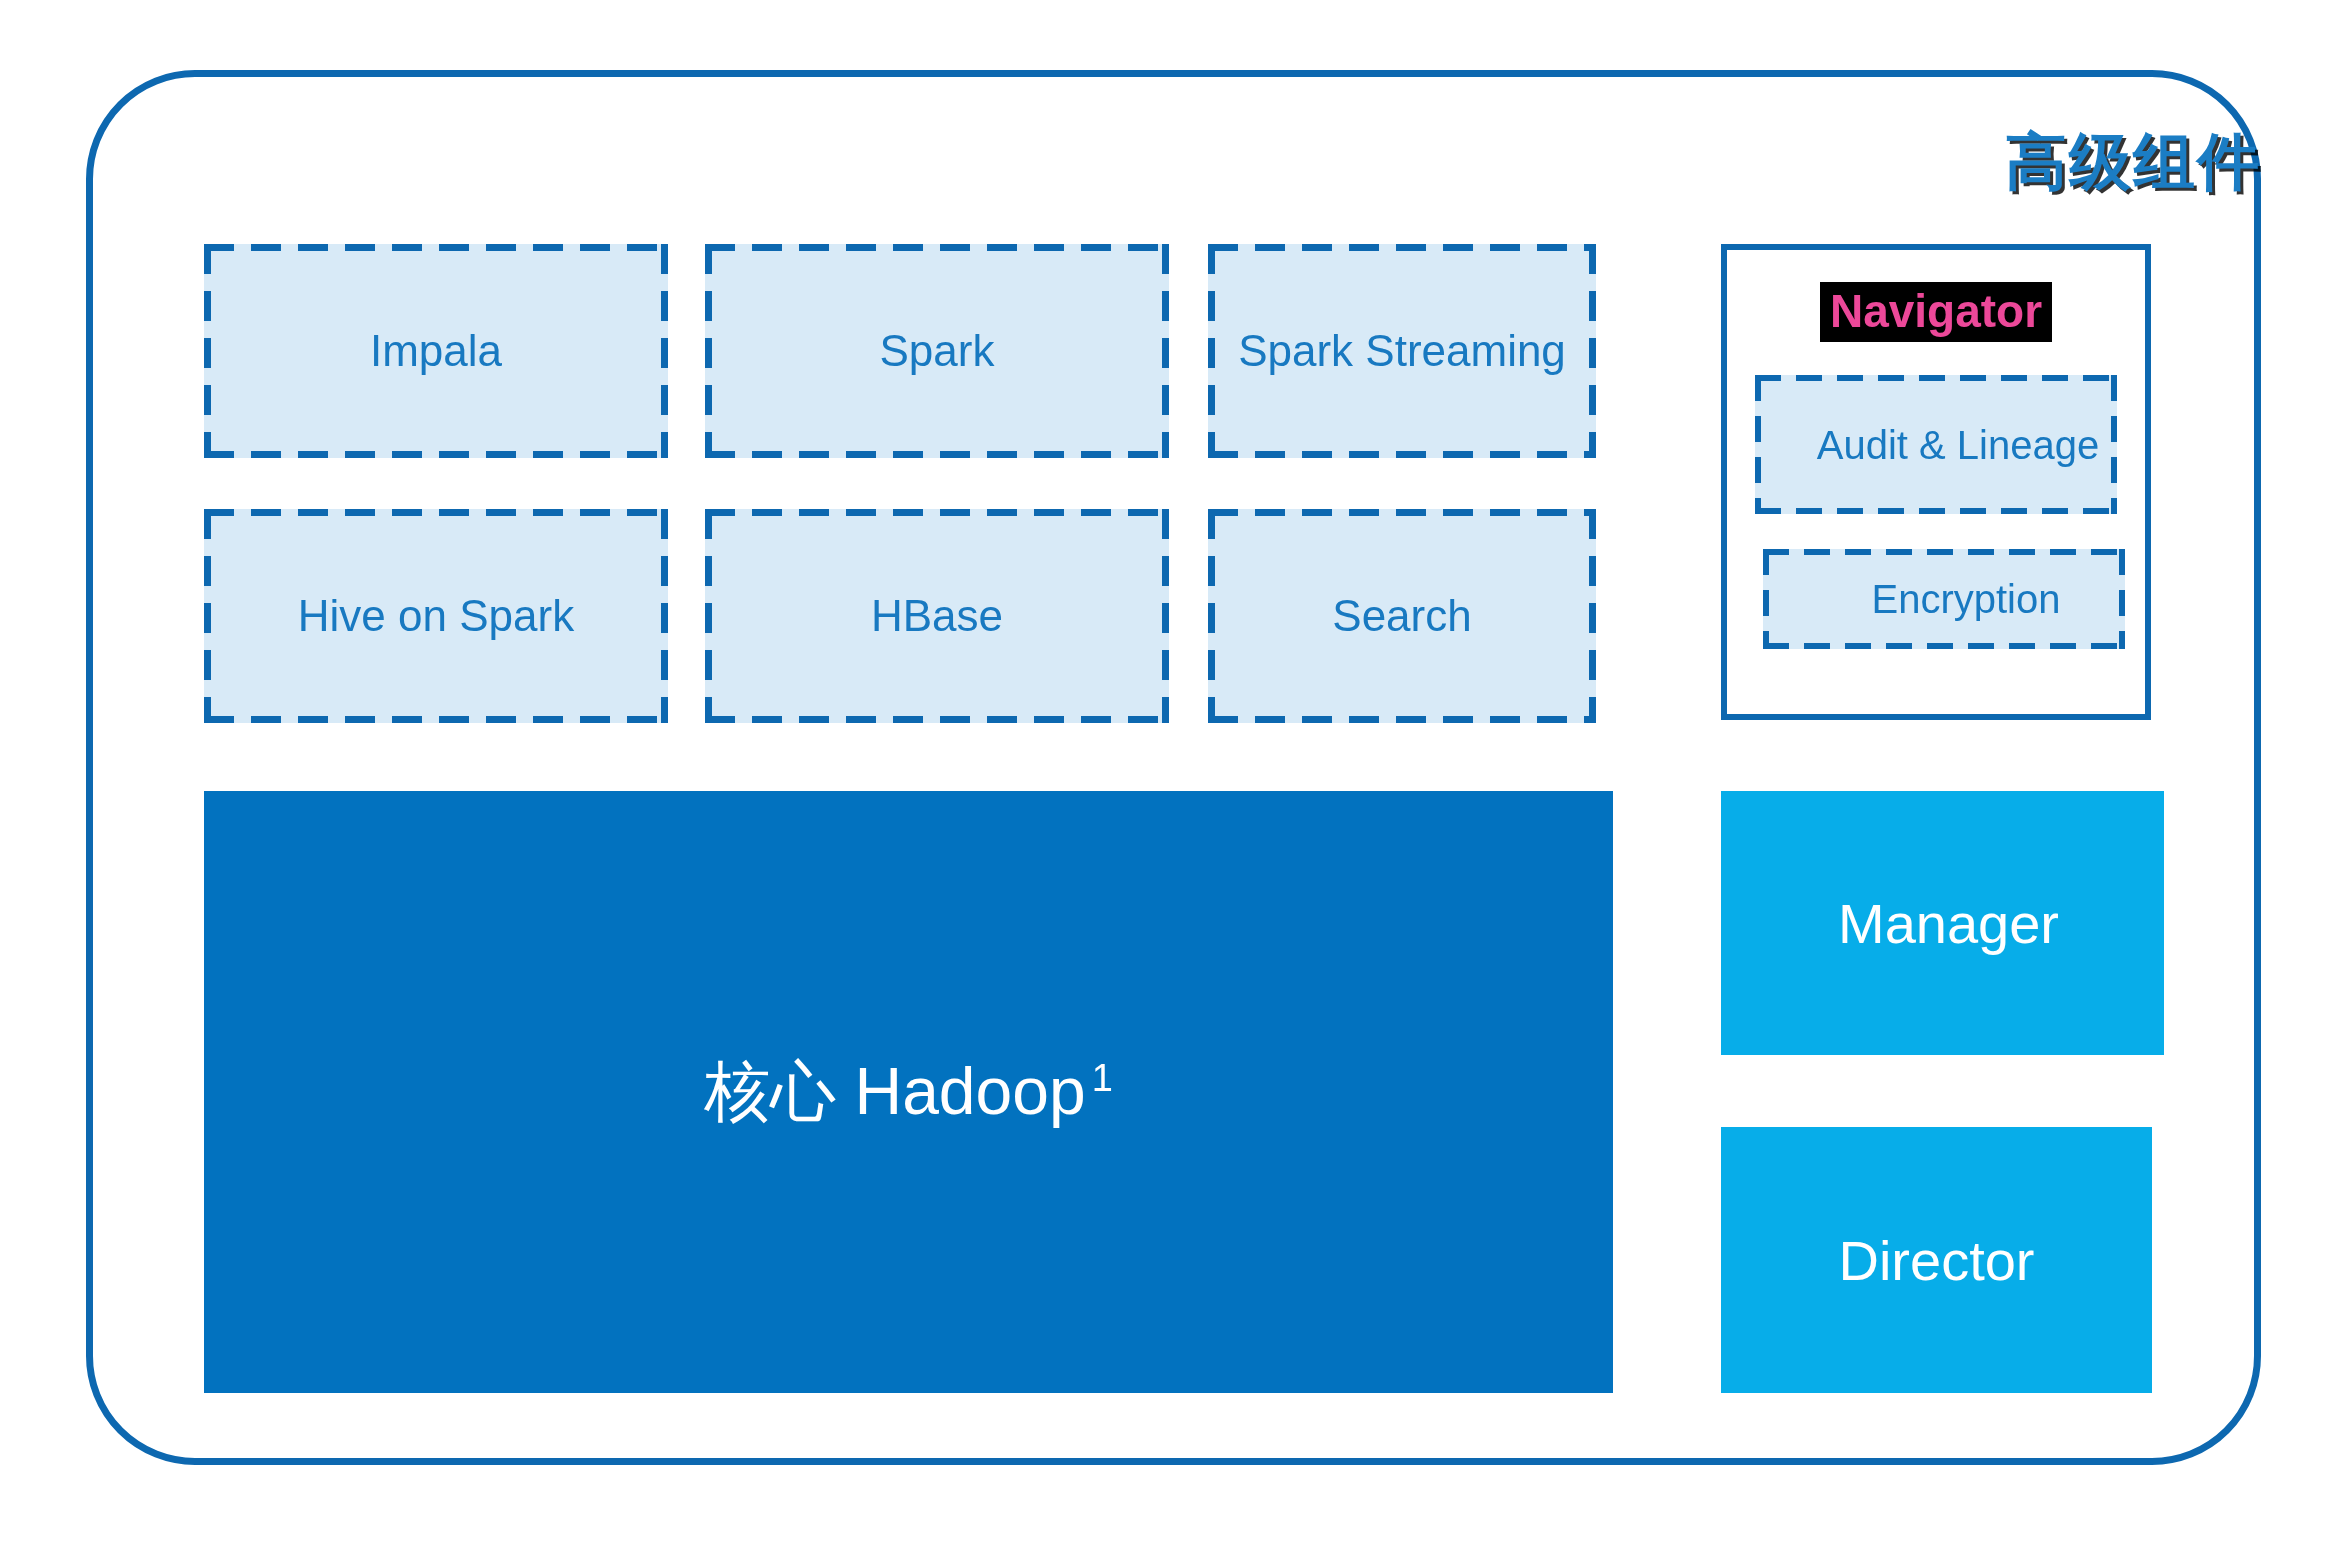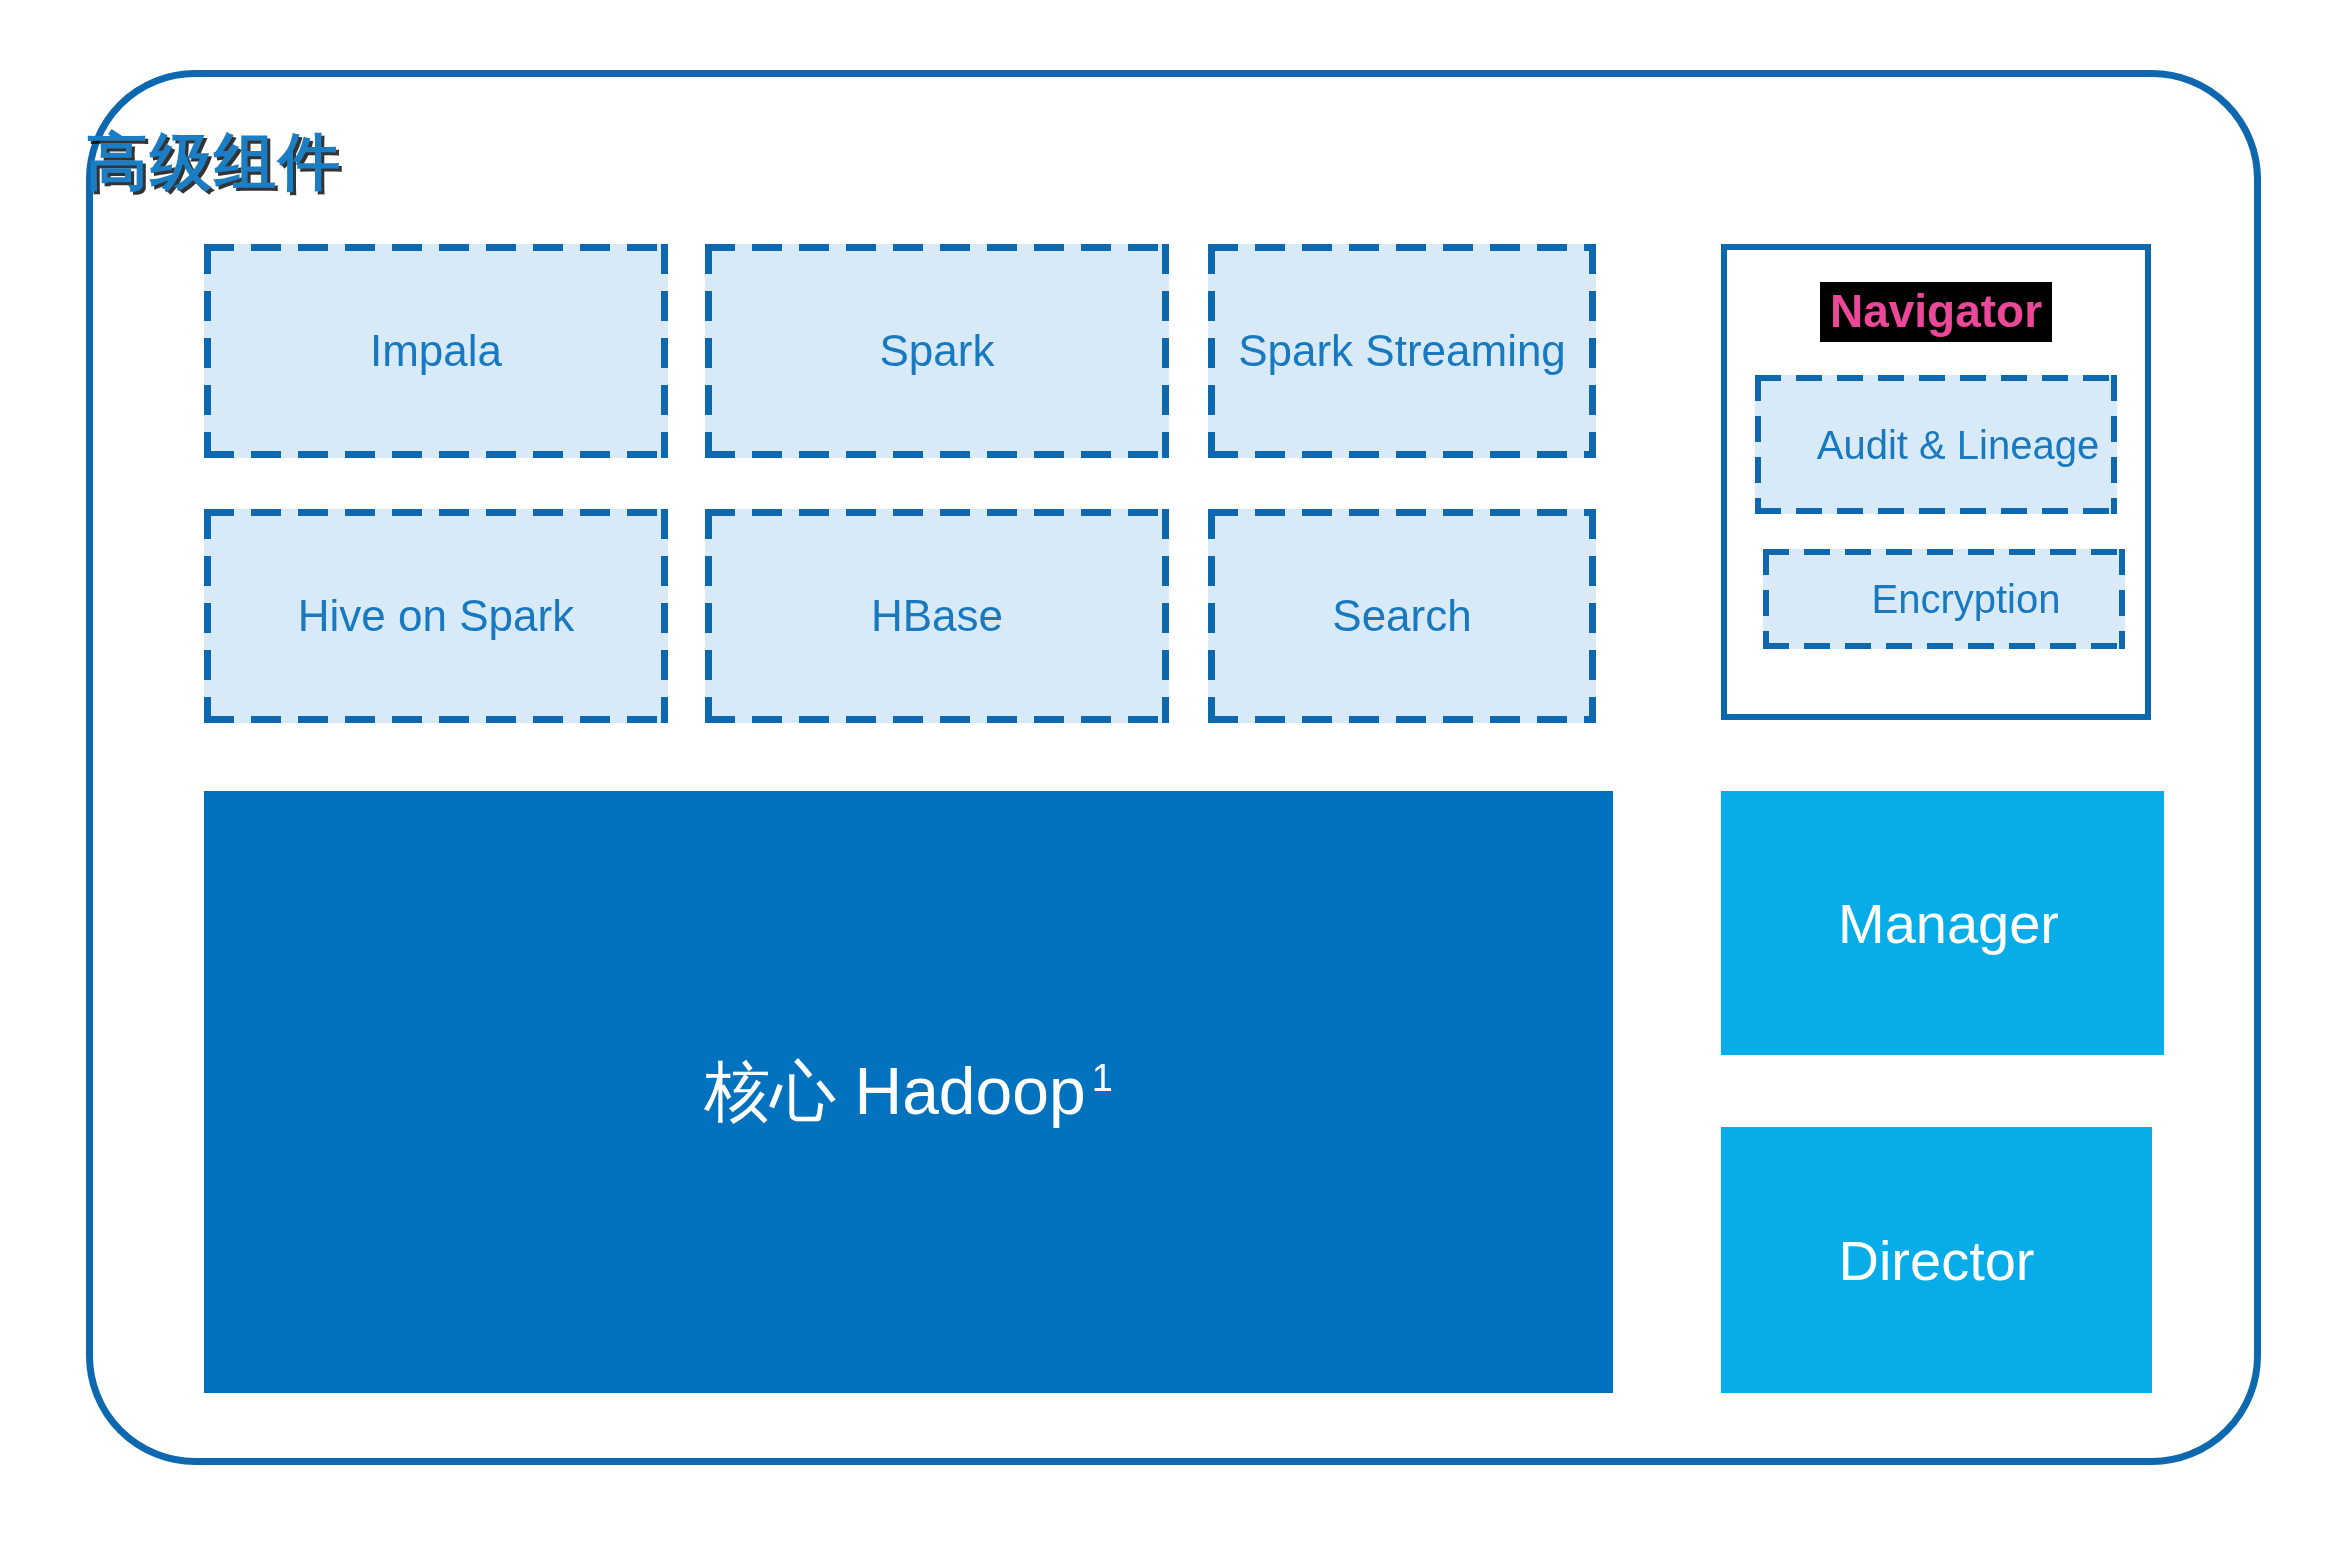--- a/index.html
+++ b/index.html
@@ -17,21 +17,21 @@
     left:86px;top:70px;width:2175px;height:1395px;
     border:7px solid #0d68b0;
     border-radius:109px;
     box-sizing:border-box;
     background:#ffffff;
   }
 
   
   #diagram-title{
     left:86px;top:117px;width:2175px;height:90px;
-    display:flex;align-items:center;justify-content:flex-start;
+    display:flex;align-items:center;justify-content:flex-end;
     font-size:62px;font-weight:bold;
     color:#1b7dc4;
     text-shadow:3px 3px 0 rgba(0,0,0,0.8);
     letter-spacing:2px;
   }
 
   
   .dashed{
     --bc:#0d68b0;
     background-color:#d8eaf7;

